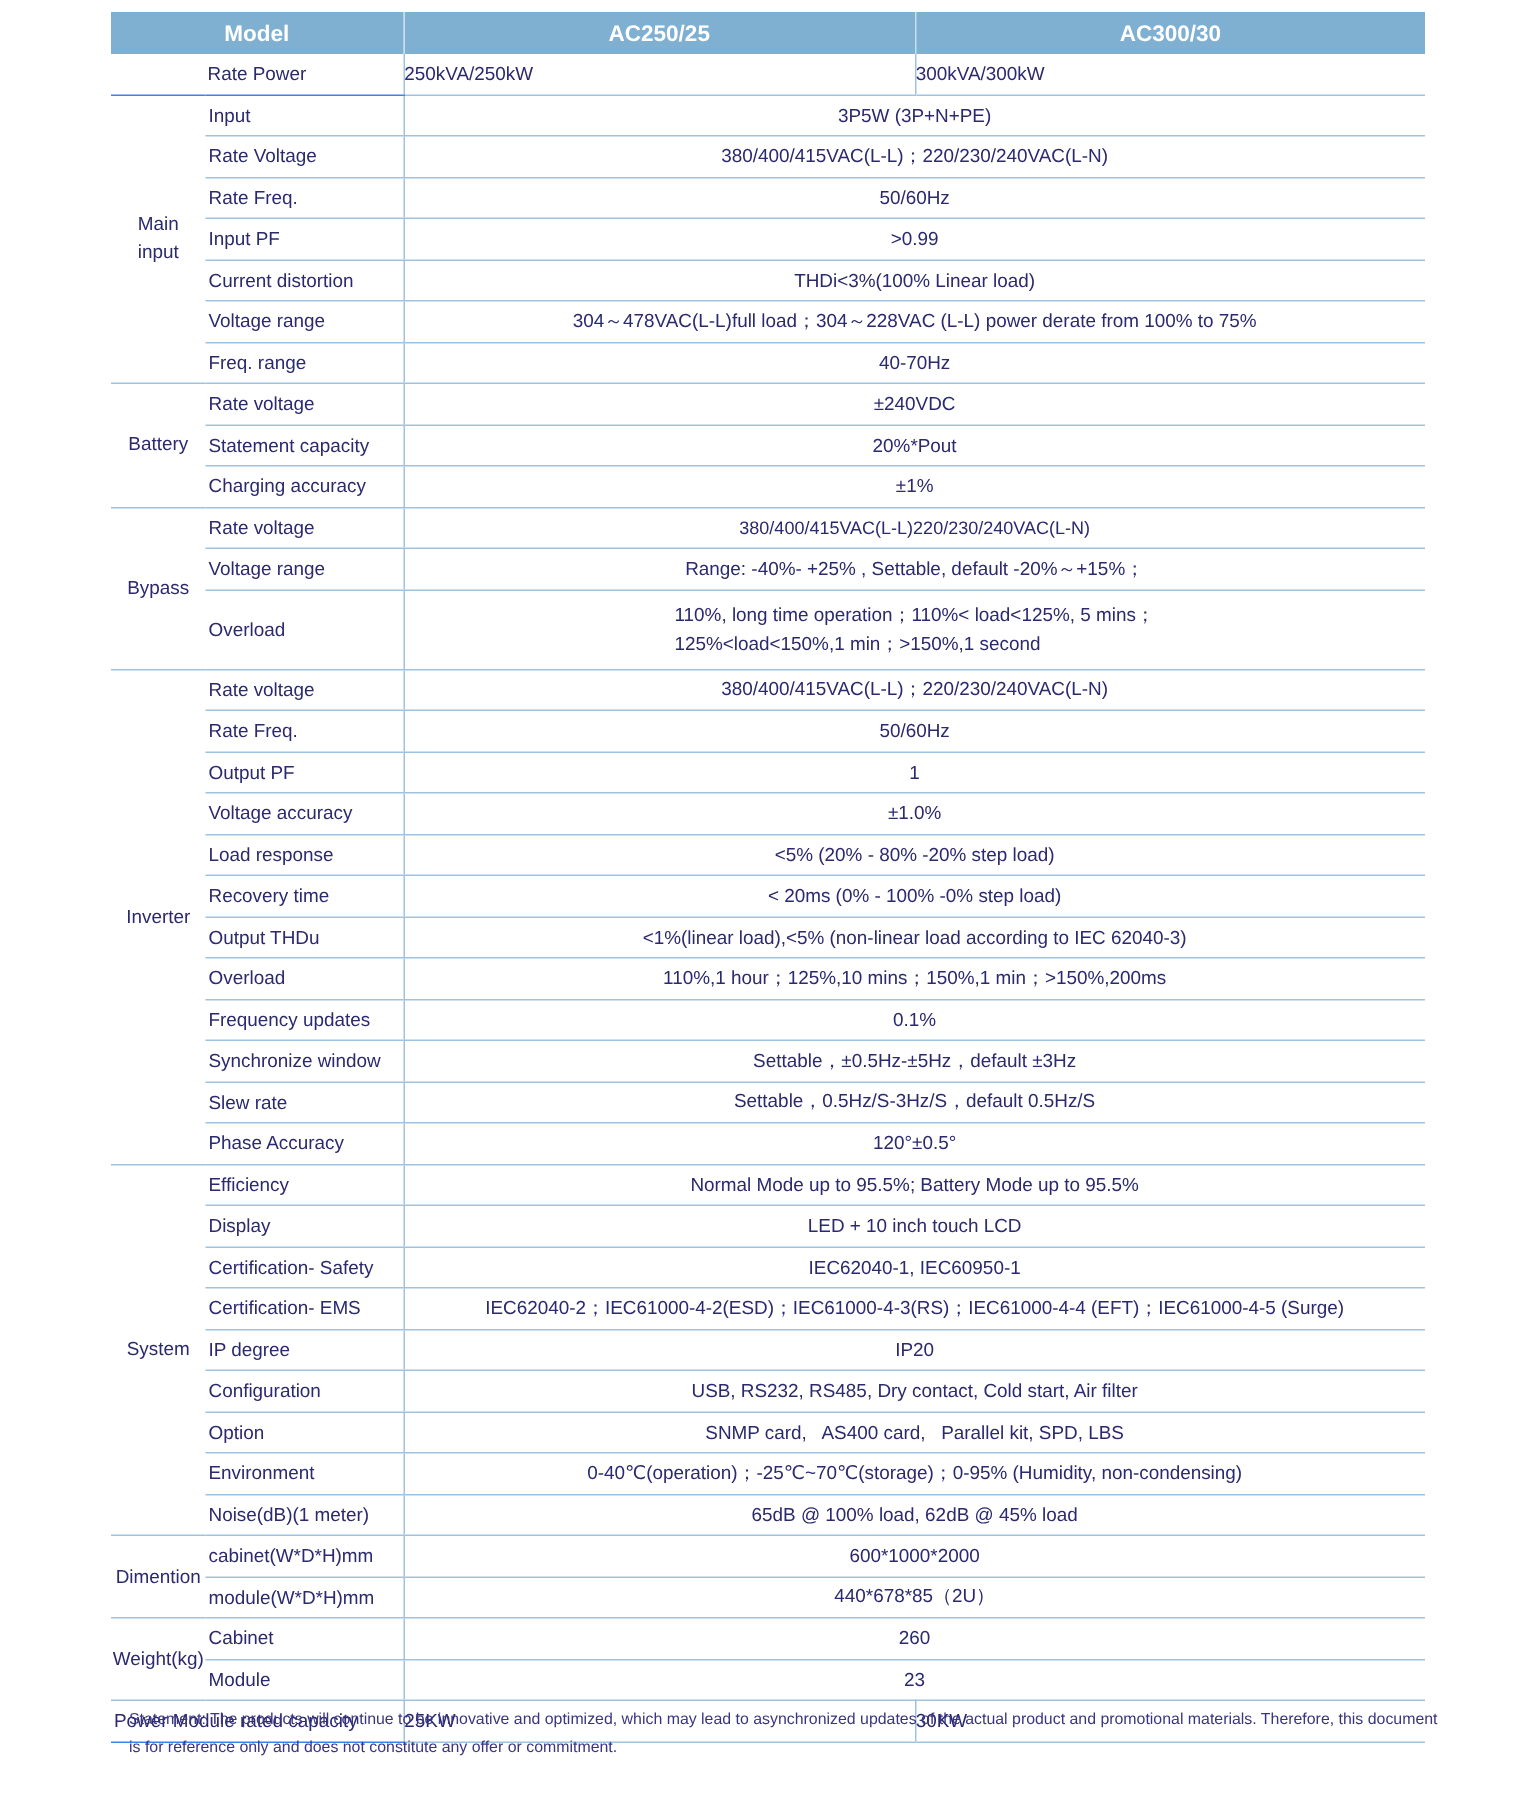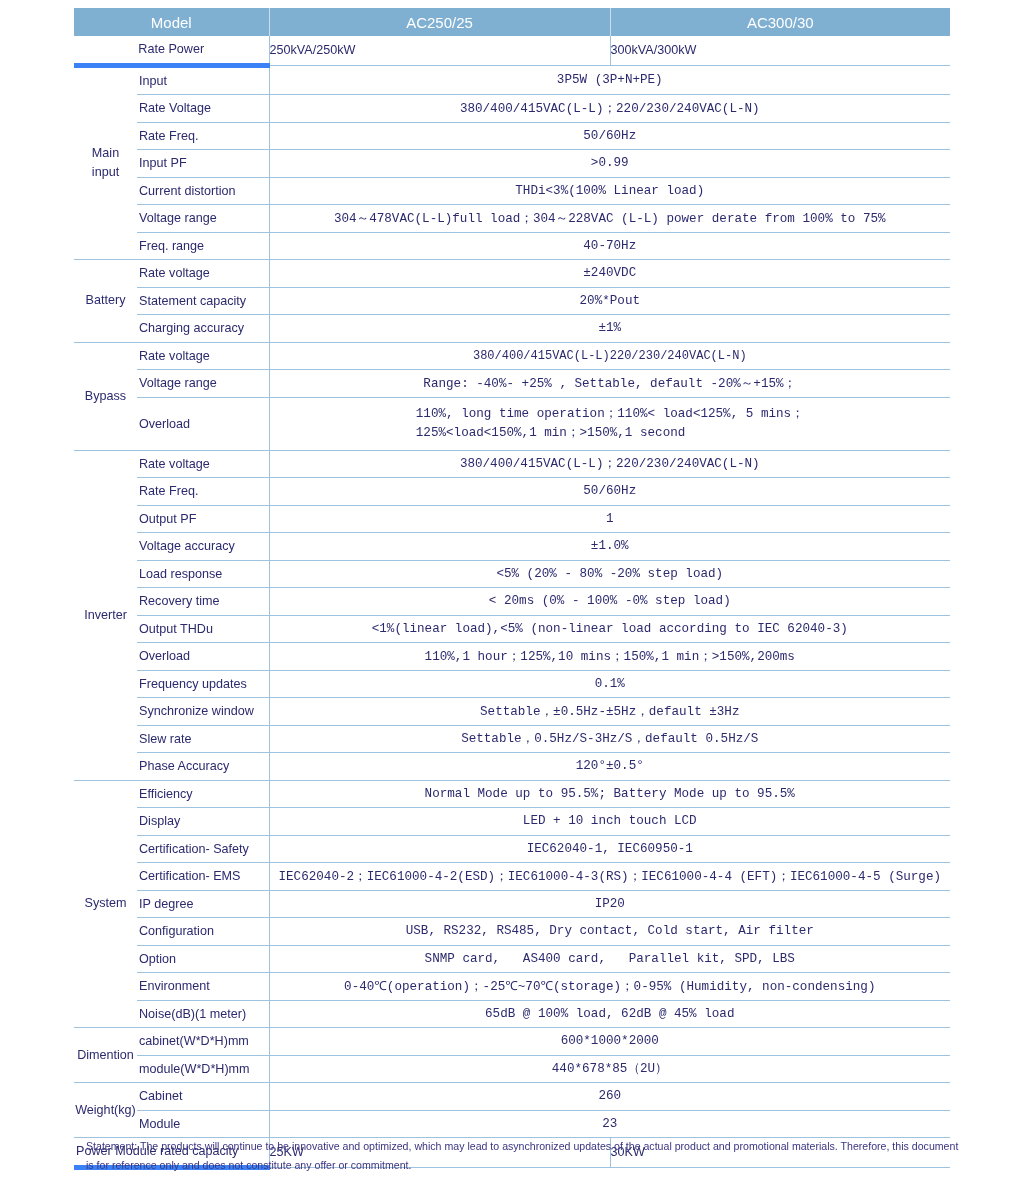--- a/index.html
+++ b/index.html
@@ -12,33 +12,33 @@
   table.spec {
     width: 876px; border-collapse: collapse; table-layout: fixed;
     font-size: 12.6px; color: #2b2a6e;
   }
   table.spec col.c-group { width: 63px; }
   table.spec col.c-label { width: 132px; }
   table.spec col.c-a { width: 341px; }
   table.spec col.c-b { width: 340px; }
 
   thead th {
-    background: #7fb0d2; color: #ffffff; font-weight: normal;
+    background: #7fb0d2; color: #ffffff; font-weight: bold;
     font-size: 15px; height: 28px; padding: 0; text-align: center;
     border-right: 1px solid #c9dded;
   }
   thead th:last-child { border-right: none; }
 
   td { padding: 0; height: 26.5px; vertical-align: middle; }
   td.grp { text-align: center; line-height: 19px; }
   td.lbl { text-align: left; padding-left: 2px; border-bottom: 1px solid #9fc2de; }
-  td.val { text-align: center; border-left: 1px solid #9fc2de; border-bottom: 1px solid #9fc2de; font-family: Liberation Mono, monospace; }
+  td.val { text-align: center; border-left: 1px solid #9fc2de; border-bottom: 1px solid #9fc2de; }
   td.val2 { text-align: left; border-left: 1px solid #9fc2de; border-bottom: 1px solid #9fc2de; }
   td.grp.sec { border-bottom: 1px solid #9fc2de; }
-  td.full-lbl { text-align: center; border-bottom: 5px solid #3b82f6; }
+  td.full-lbl { text-align: center; border-bottom: 1px solid #3b82f6; }
   tr.tall td { height: 52px; }
   td.val.multi { line-height: 19px; }
   .statement {
     position: absolute; left: 86px; top: 1137px; width: 880px;
     font-size: 10.6px; line-height: 19px; color: #3b3580;
   }
 </style>
 </head>
 <body>
 

